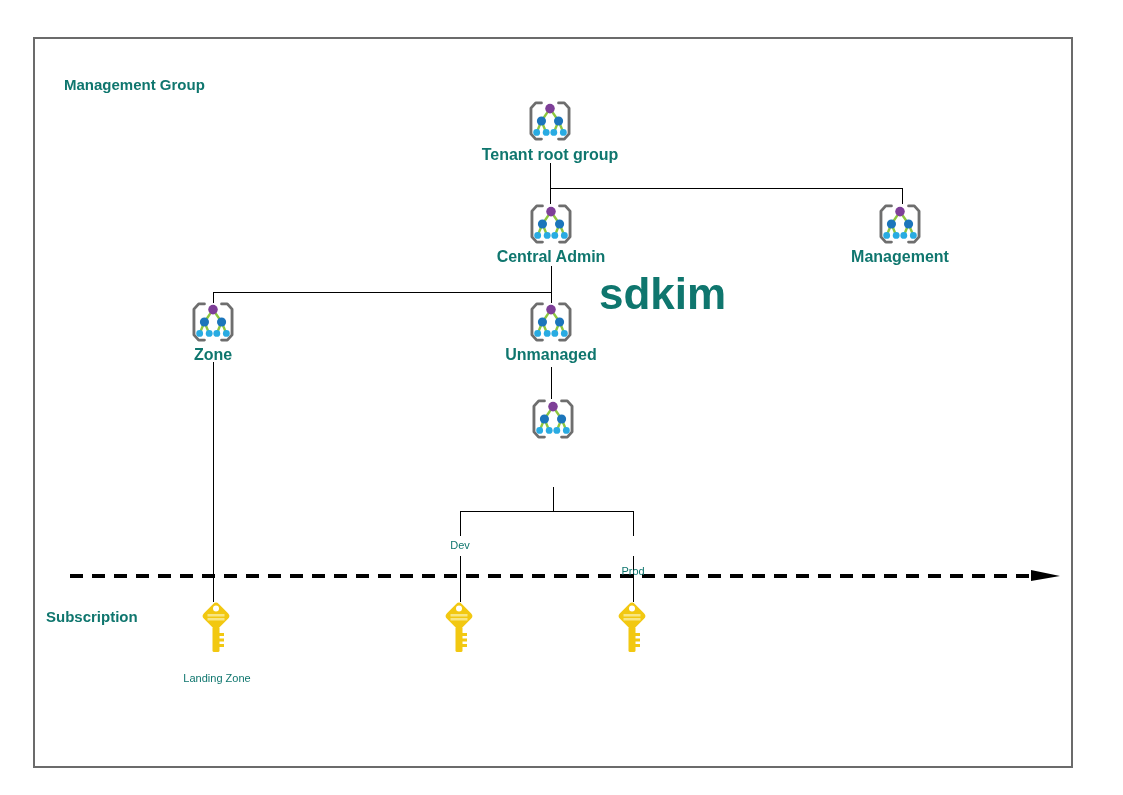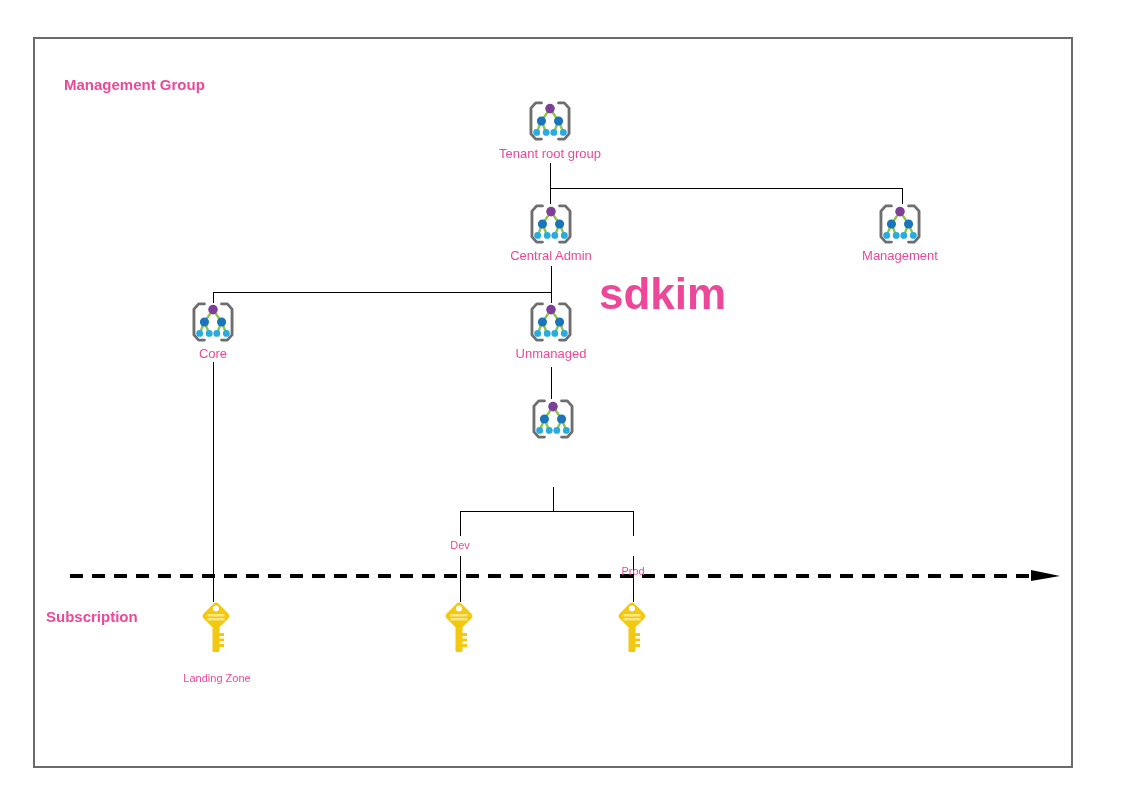--- a/index.html
+++ b/index.html
@@ -1,27 +1,27 @@
 <!DOCTYPE html>
 <html><head>
 <meta charset="utf-8">
 <style>
   html,body { margin:0; padding:0; background:#ffffff; }
   #canvas {
     position:relative; width:1123px; height:795px; background:#ffffff;
-    font-family:"Liberation Sans", sans-serif; color:#ec4899; overflow:hidden;
+    font-family:"Liberation Sans", sans-serif; color:#0f766e; overflow:hidden;
   }
   .frame {
     position:absolute; left:33px; top:37px; width:1036px; height:727px;
     border:2px solid #6b6b6b; background:#ffffff;
   }
   .section-label { position:absolute; font-weight:bold; font-size:15px; white-space:nowrap; }
   .node-label {
-    position:absolute; transform:translateX(-50%); font-weight:normal;
-    font-size:13px; white-space:nowrap;
+    position:absolute; transform:translateX(-50%); font-weight:bold;
+    font-size:16px; white-space:nowrap;
   }
   .small-label {
     position:absolute; transform:translateX(-50%); font-size:11px; white-space:nowrap;
   }
   .vl, .hl { position:absolute; background:#000; }
   .vl { width:1px; }
   .hl { height:1px; }
   .icon { position:absolute; }
   .annotation {
     position:absolute; left:599px; top:269px; font-size:44px; font-weight:bold;
@@ -143,21 +143,21 @@
         <line x1="33" y1="21" x2="38" y2="33"></line>
     </g>
     <circle cx="24" cy="8" r="5" fill="#7e3f98"></circle>
     <circle cx="15" cy="21" r="4.8" fill="#1b75bb"></circle>
       <circle cx="33" cy="21" r="4.8" fill="#1b75bb"></circle>
     <circle cx="10" cy="33" r="3.6" fill="#29abe2"></circle>
       <circle cx="20" cy="33" r="3.6" fill="#29abe2"></circle>
     <circle cx="28" cy="33" r="3.6" fill="#29abe2"></circle>
       <circle cx="38" cy="33" r="3.6" fill="#29abe2"></circle>
   </svg>
-  <div class="node-label" style="left:213px; top:346px;">Core</div>
+  <div class="node-label" style="left:213px; top:346px;">Zone</div>
 
   <svg class="icon" style="left:528px; top:302px;" width="46" height="40" viewBox="0 0 48 42">
     <path d="M15 2 L9 2 L4 7.5 L4 34.5 L9 40 L15 40" fill="none" stroke="#6e6e6e" stroke-width="3" stroke-linecap="round" stroke-linejoin="round"></path>
     <path d="M33 2 L39 2 L44 7.5 L44 34.5 L39 40 L33 40" fill="none" stroke="#6e6e6e" stroke-width="3" stroke-linecap="round" stroke-linejoin="round"></path>
     <g stroke="#8dc63f" stroke-width="2.5">
       <line x1="24" y1="8" x2="15" y2="21"></line>
         <line x1="24" y1="8" x2="33" y2="21"></line>
       <line x1="15" y1="21" x2="10" y2="33"></line>
         <line x1="15" y1="21" x2="20" y2="33"></line>
       <line x1="33" y1="21" x2="28" y2="33"></line>

